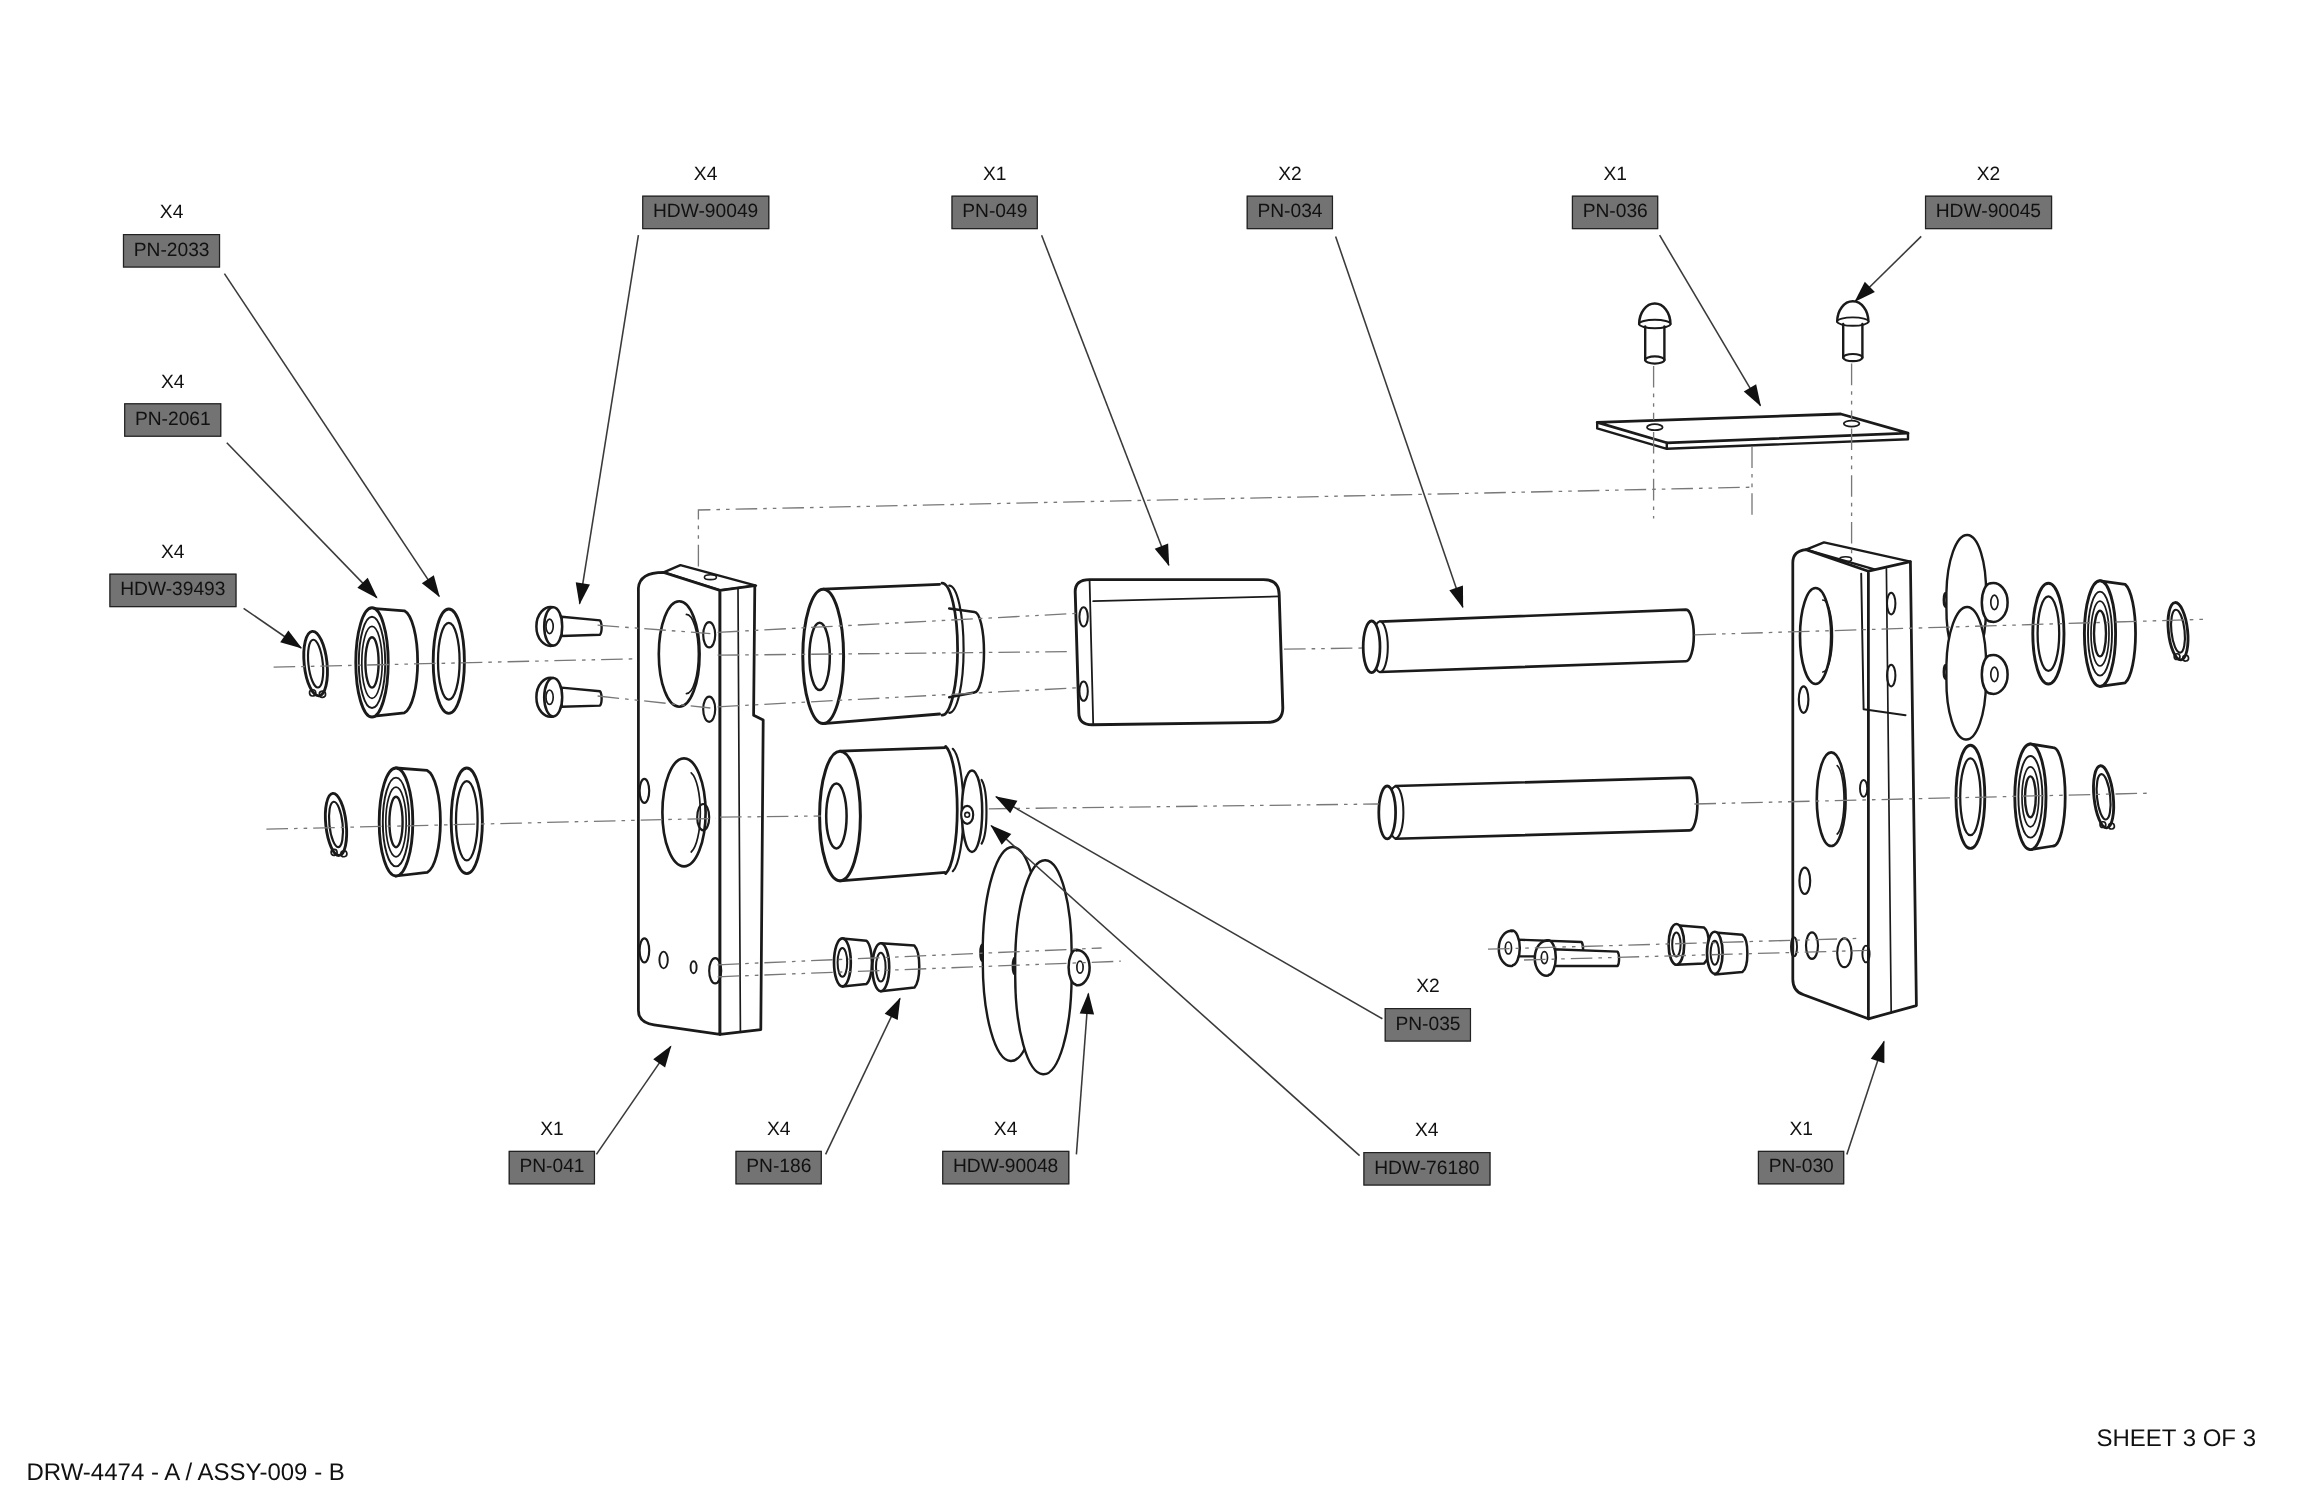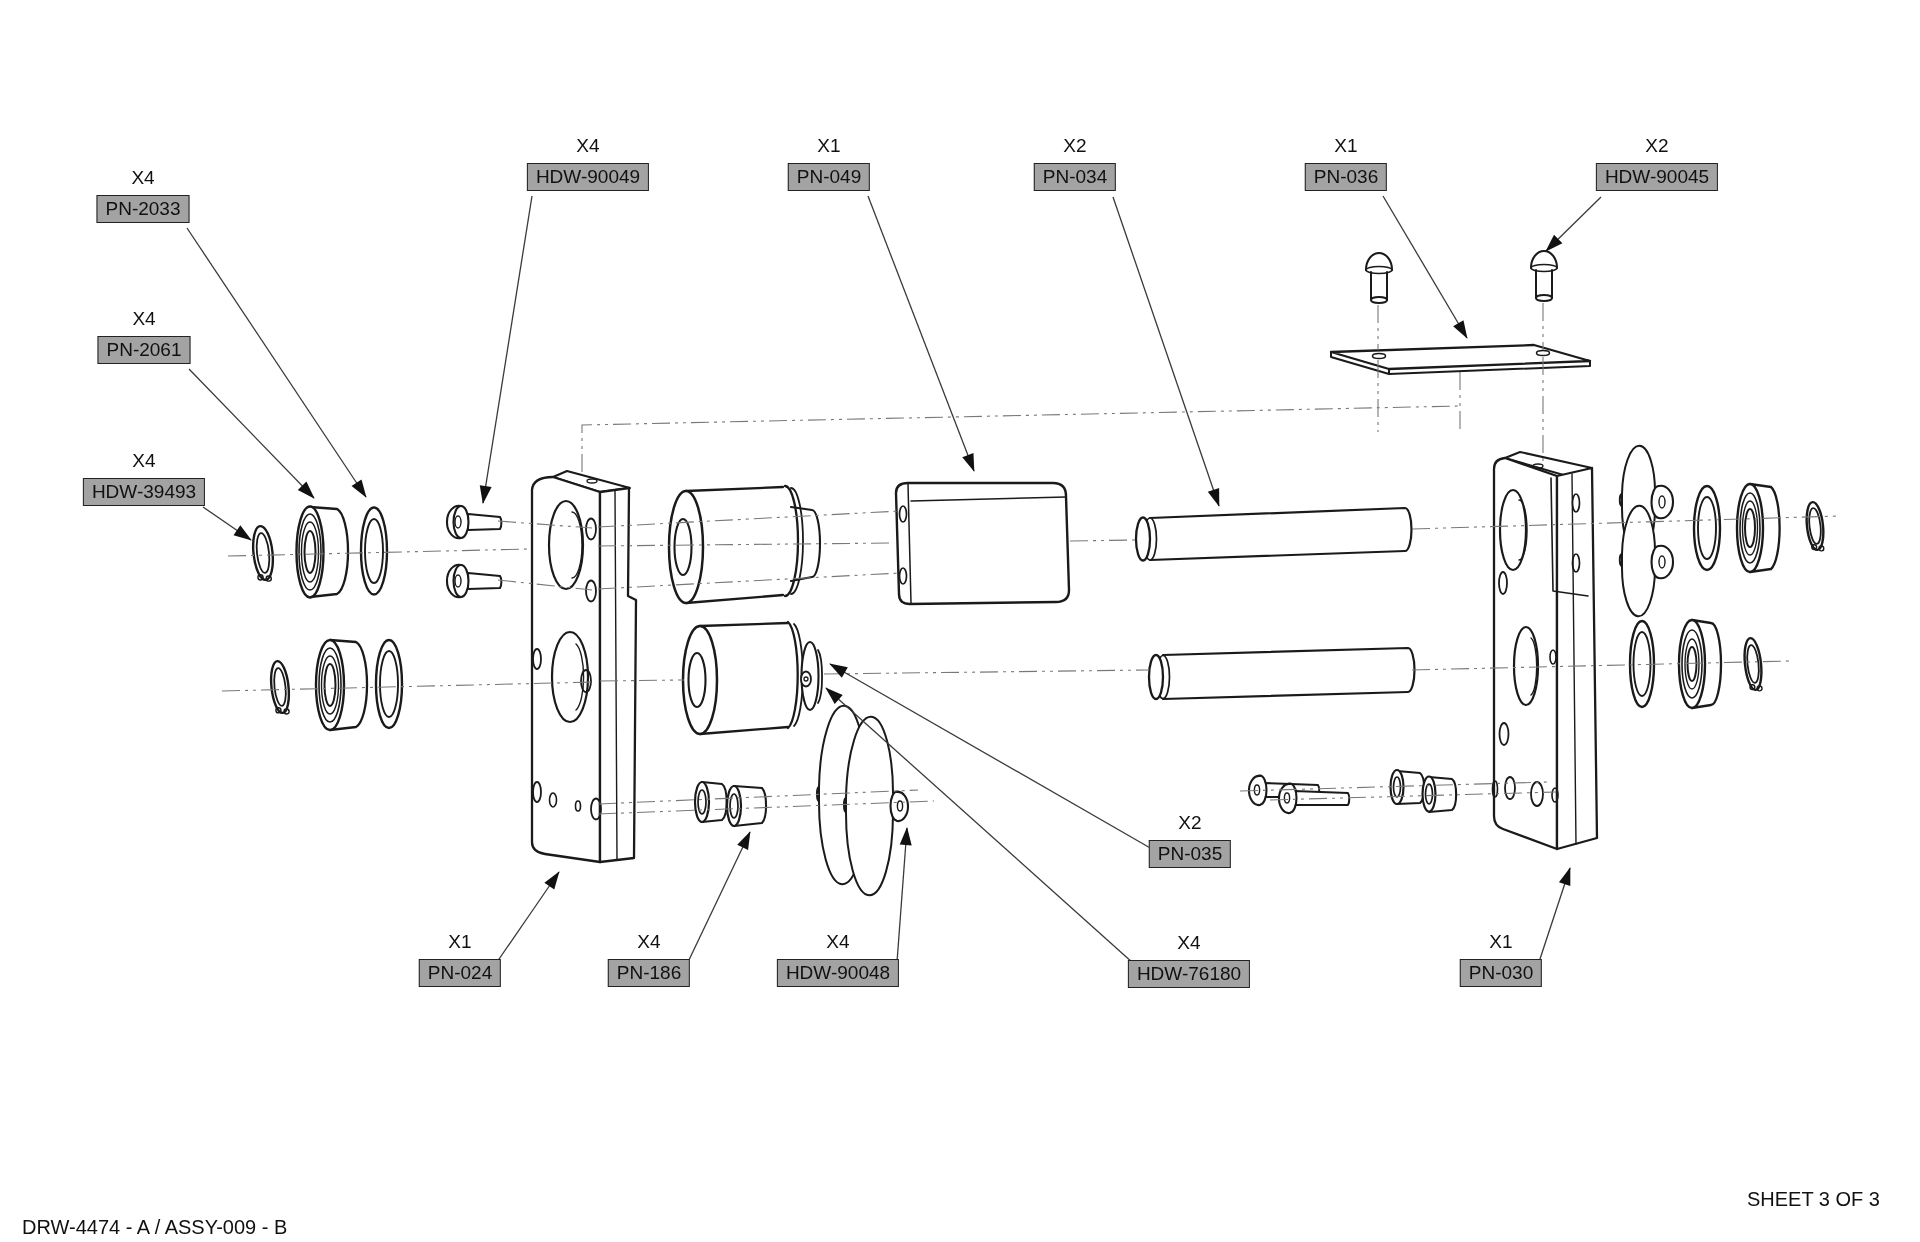--- a/index.html
+++ b/index.html
@@ -1,21 +1,21 @@
 <!DOCTYPE html>
 <html><head>
 <meta charset="utf-8">
 <title>DRW-4474</title>
 <style>
   html,body{margin:0;padding:0;background:#e8e8e8;font-family:"Liberation Sans",sans-serif;}
   .sheet{position:relative;width:1920px;height:1242px;background:#ffffff;overflow:hidden;}
   svg{position:absolute;left:0;top:0;}
-  .callout{position:absolute;transform:translateX(-50%);text-align:center;font-size:19px;color:#111;line-height:22px;}
+  .callout{position:absolute;transform:translateX(-50%);text-align:center;font-size:16px;color:#111;line-height:22px;}
   .callout .qty{display:block;margin-bottom:6px;}
-  .callout .pn{display:inline-block;border:1.7px solid #222;background:#a3a3a3;padding:2px 8px;white-space:nowrap;}
+  .callout .pn{display:inline-block;border:1.7px solid #222;background:#737373;padding:2px 8px;white-space:nowrap;}
   .footer{position:absolute;font-size:20px;color:#111;}
   .footer-left{left:22px;top:1184px;margin-top:32px;}
   .footer-right{right:40px;top:1188px;}
 </style>
 </head>
 <body>
 
 <div class="sheet">
 
 <svg width="1920" height="1242" viewBox="0 0 1920 1242">
@@ -347,21 +347,21 @@
 <div class="callout" style="left:1346px;top:135px">
   <span class="qty">X1</span>
   <span class="pn">PN-036</span>
 </div>
 <div class="callout" style="left:1657px;top:135px">
   <span class="qty">X2</span>
   <span class="pn">HDW-90045</span>
 </div>
 <div class="callout" style="left:460px;top:931px">
   <span class="qty">X1</span>
-  <span class="pn">PN-024</span>
+  <span class="pn">PN-041</span>
 </div>
 <div class="callout" style="left:649px;top:931px">
   <span class="qty">X4</span>
   <span class="pn">PN-186</span>
 </div>
 <div class="callout" style="left:838px;top:931px">
   <span class="qty">X4</span>
   <span class="pn">HDW-90048</span>
 </div>
 <div class="callout" style="left:1190px;top:812px">

